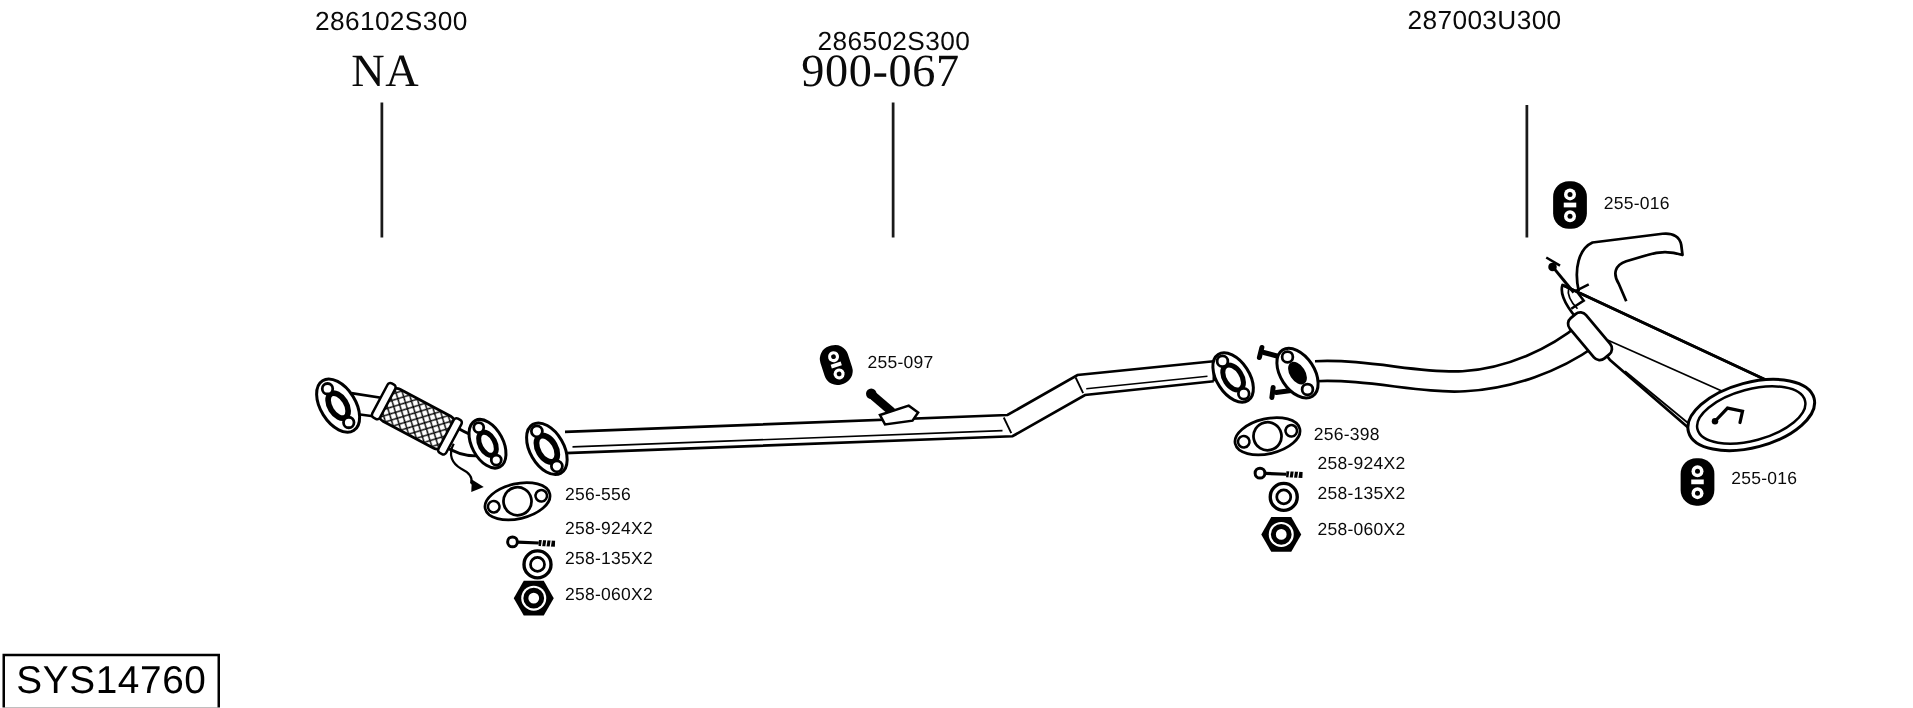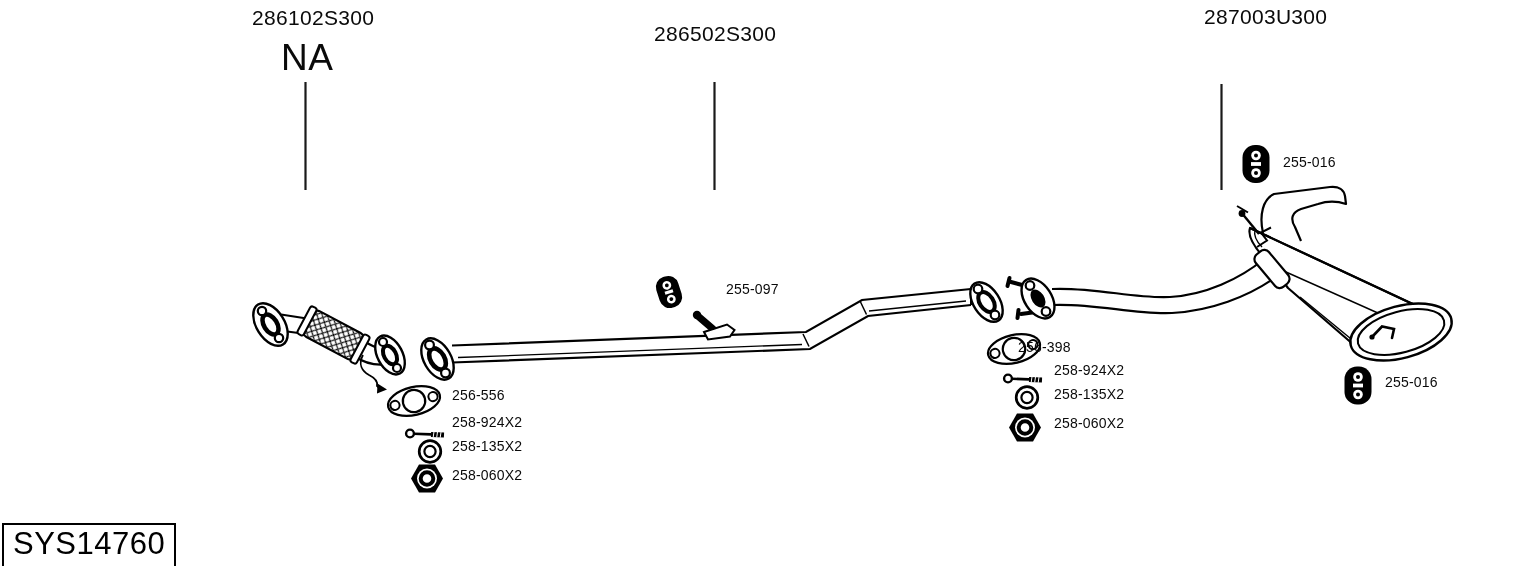--- a/index.html
+++ b/index.html
@@ -2,21 +2,21 @@
 <html><head>
 <meta charset="utf-8">
 <style>
   html,body{margin:0;padding:0;background:#fff;}
   body{width:1530px;height:566px;position:relative;overflow:hidden;
        font-family:"Liberation Sans", sans-serif;color:#000;}
   .stage{position:absolute;inset:0;width:1530px;height:398px;}
   svg.drawing{position:absolute;left:0;top:0;z-index:1;}
   .lbl{position:absolute;z-index:3;white-space:nowrap;line-height:1.08;color:#0a0a0a;}
   .ref{font-size:21px;letter-spacing:0.3px;}
-  .big{font-size:37px;letter-spacing:0.5px;}
+  .big{font-size:37px;letter-spacing:0.5px;font-family:Liberation Serif, serif;}
   .callout{font-size:14px;letter-spacing:0.2px;}
   .sys-box{position:absolute;left:2px;top:523px;z-index:3;border:2.5px solid #000;
            padding:1px 9px 4px 9px;font-size:31px;letter-spacing:0.5px;background:#fff;}
 </style>
 </head>
 <body>
 
 <div class="stage">
 
   <svg class="drawing" width="1530" height="566" viewBox="0 0 1530 566">
@@ -180,28 +180,29 @@
     <use href="#def-bolt" transform="translate(1006,378.5)"></use>
     <use href="#def-washer" transform="translate(1027,397.5)"></use>
     <use href="#def-nut" transform="translate(1025,427.5)"></use>
     <use href="#def-hanger" transform="translate(1256,164)"></use>
     <use href="#def-hanger" transform="translate(1358,385.5)"></use>
   </svg>
 
   <div class="lbl ref" style="left:252px;top:7px">286102S300</div>
   <div class="lbl big" style="left:281px;top:38px">NA</div>
   <div class="lbl ref" style="left:654px;top:23px">286502S300</div>
-  <div class="lbl ref" style="left:1204px;top:6px">287003U300</div>
-
-  <div class="lbl callout" style="left:726px;top:282px">255-097</div>
+  <div class="lbl big" style="left:641px;top:38px">900-067</div>
+  <div class="lbl ref" style="left:1126px;top:6px">287003U300</div>
+
+  <div class="lbl callout" style="left:694px;top:282px">255-097</div>
   <div class="lbl callout" style="left:452px;top:388px">256-556</div>
   <div class="lbl callout" style="left:452px;top:415px">258-924X2</div>
   <div class="lbl callout" style="left:452px;top:439px">258-135X2</div>
   <div class="lbl callout" style="left:452px;top:468px">258-060X2</div>
-  <div class="lbl callout" style="left:1018px;top:340px">256-398</div>
+  <div class="lbl callout" style="left:1051px;top:340px">256-398</div>
   <div class="lbl callout" style="left:1054px;top:363px">258-924X2</div>
   <div class="lbl callout" style="left:1054px;top:387px">258-135X2</div>
   <div class="lbl callout" style="left:1054px;top:416px">258-060X2</div>
   <div class="lbl callout" style="left:1283px;top:155px">255-016</div>
   <div class="lbl callout" style="left:1385px;top:375px">255-016</div>
 
   <div class="sys-box">
     <span>SYS14760</span>
   </div>
 </div>

